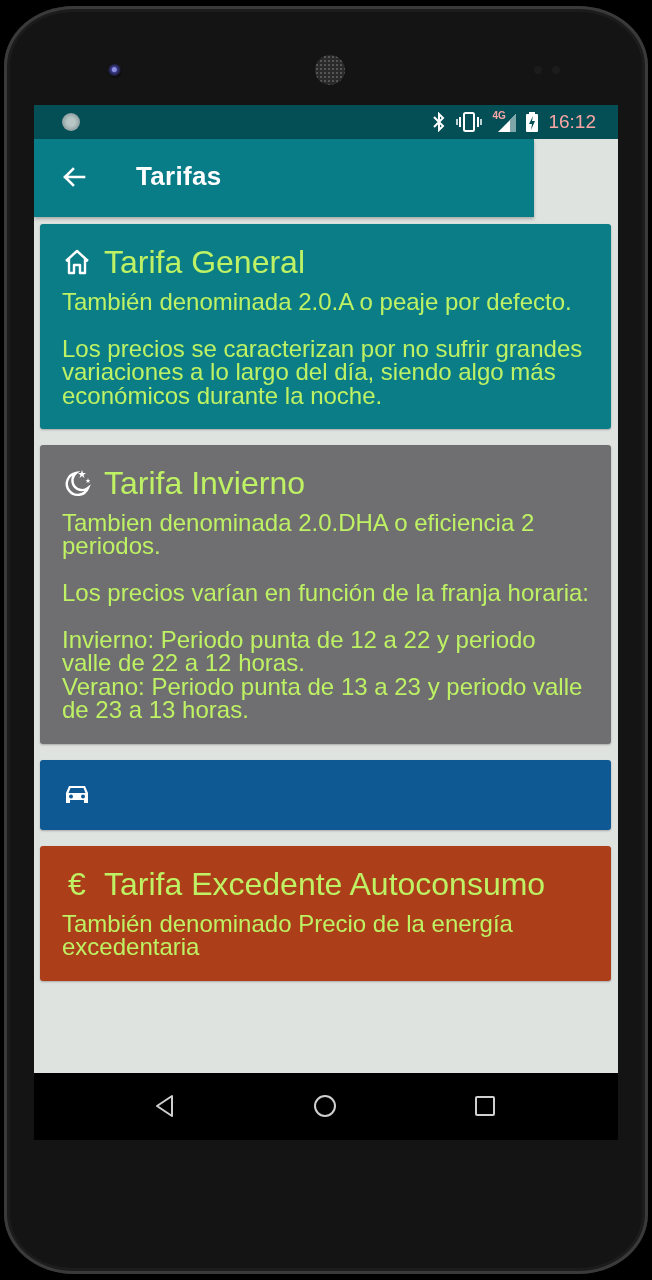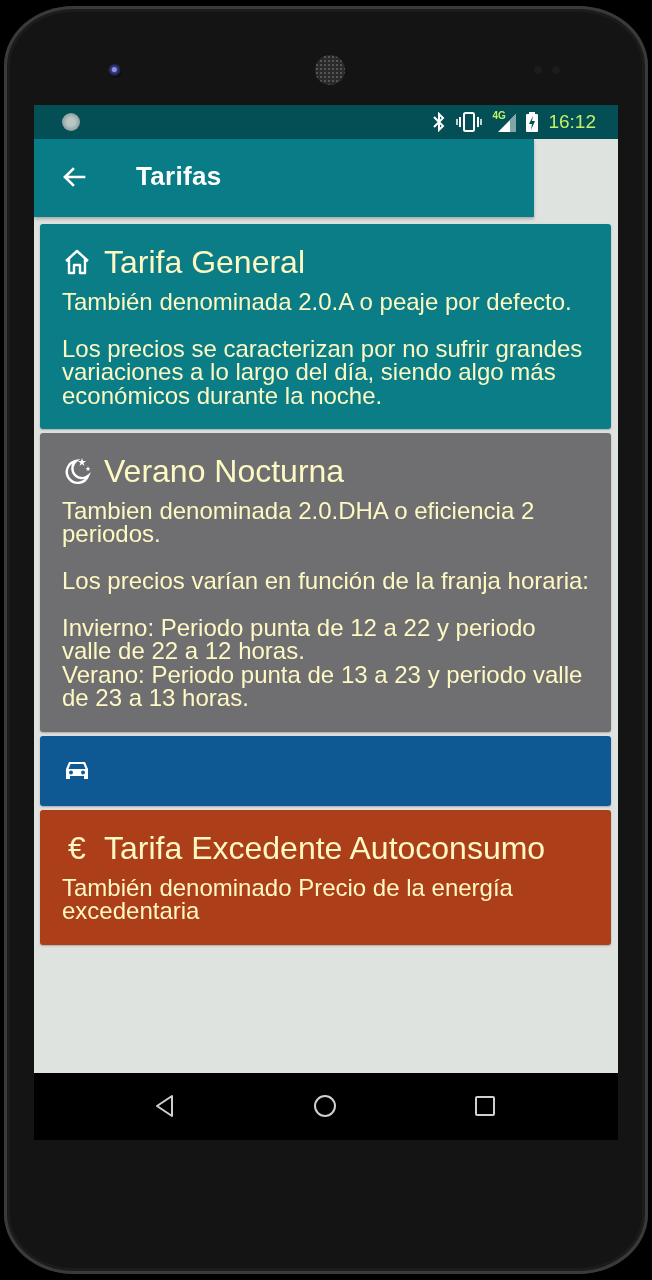--- a/index.html
+++ b/index.html
@@ -2,28 +2,28 @@
 <html><head>
 <meta charset="utf-8">
 <style>
   html, body { margin:0; padding:0; background:#000; }
   body { width:652px; height:1280px; position:relative; overflow:hidden; font-family:"Liberation Sans", "DejaVu Sans", sans-serif; }
   .phone { position:absolute; left:4px; top:6px; width:644px; height:1268px; border-radius:70px / 60px; background:#141414; box-shadow: inset 0 0 0 3px #3a3a3a, inset 0 0 0 6px #1c1c1c; }
   .cam { position:absolute; left:104px; top:58px; width:14px; height:14px; border-radius:50%; background:radial-gradient(circle at 45% 40%, #8d8fe0 0 2px, #3b3b8a 3px, #1b1b33 6px, #0d0d0d 7px); }
   .speaker { position:absolute; left:311px; top:49px; width:30px; height:30px; border-radius:50%; background: radial-gradient(circle, #555 1px, transparent 1.5px) 0 0/4px 4px, #2a2a2a; }
   .sensor { position:absolute; top:60px; width:8px; height:8px; border-radius:50%; background:#1c1c1c; }
   .screen { position:absolute; left:34px; top:105px; width:584px; height:1035px; background:#dfe3e0; overflow:hidden; }
-  .statusbar { position:absolute; left:0; top:0; width:584px; height:34px; background:#034f55; color:#bef264; }
+  .statusbar { position:absolute; left:0; top:0; width:584px; height:34px; background:#034f55; color:#fca5a5; }
   .status-left-icon { position:absolute; left:28px; top:8px; width:18px; height:18px; border-radius:50%; background:radial-gradient(circle,#b9c6c6 30%, #8fa0a0 70%); }
   .status-right { position:absolute; right:22px; top:0; height:34px; display:flex; align-items:center; gap:10px; font-size:19px; }
   .appbar { position:absolute; left:0; top:34px; width:500px; height:78px; background:#087d88; box-shadow:0 2px 3px rgba(0,0,0,0.25); }
   .back { position:absolute; left:24px; top:22px; width:32px; height:32px; }
   .title { position:absolute; left:102px; top:22px; color:#fff; font-size:26px; font-weight:bold; letter-spacing:0.3px; }
   .list { position:absolute; left:6px; top:119px; width:571px; }
-  .card { margin-bottom:4px; border-radius:3px; color:#fef9c3; padding:18px 22px 22px 22px; box-shadow:0 1px 2px rgba(0,0,0,0.25); }
+  .card { margin-bottom:16px; border-radius:3px; color:#bef264; padding:18px 22px 22px 22px; box-shadow:0 1px 2px rgba(0,0,0,0.25); }
   .card-head { display:flex; align-items:center; gap:12px; }
   .card-icon { width:30px; height:30px; display:flex; align-items:center; justify-content:center; }
   .card-title { font-size:32px; line-height:40px; }
   .card-body { font-size:24px; line-height:23.4px; margin-top:8px; white-space:pre-line; }
   .navbar { position:absolute; left:0; top:968px; width:584px; height:67px; background:#000; }
   .nav-btn { position:absolute; top:16px; width:34px; height:34px; display:flex; align-items:center; justify-content:center; }
 </style>
 </head>
 <body>
 
@@ -90,21 +90,21 @@
 
     <div class="card" style="background:#6f6e70">
       <div class="card-head">
         <span class="card-icon">
           <svg width="30" height="30" viewBox="0 0 30 30">
               <path d="M14 5 A11 11 0 1 0 26 20 A9 9 0 0 1 14 5 Z" fill="none" stroke="#fff" stroke-width="2.4"></path>
               <polygon points="20,2 21,5 24,5 21.5,7 22.5,10 20,8 17.5,10 18.5,7 16,5 19,5" fill="#fff"></polygon>
               <polygon points="26,10 26.6,12 28.5,12 27,13 27.6,15 26,14 24.4,15 25,13 23.5,12 25.4,12" fill="#fff"></polygon>
             </svg>
         </span>
-        <span class="card-title">Verano Nocturna</span>
+        <span class="card-title">Tarifa Invierno</span>
       </div>
       <div class="card-body">Tambien denominada 2.0.DHA o eficiencia 2 periodos.
 
 Los precios varían en función de la franja horaria:
 
 Invierno: Periodo punta de 12 a 22 y periodo valle de 22 a 12 horas.
 Verano: Periodo punta de 13 a 23 y periodo valle de 23 a 13 horas.</div>
     </div>
 
     <div class="card" style="background:#0e5893">

